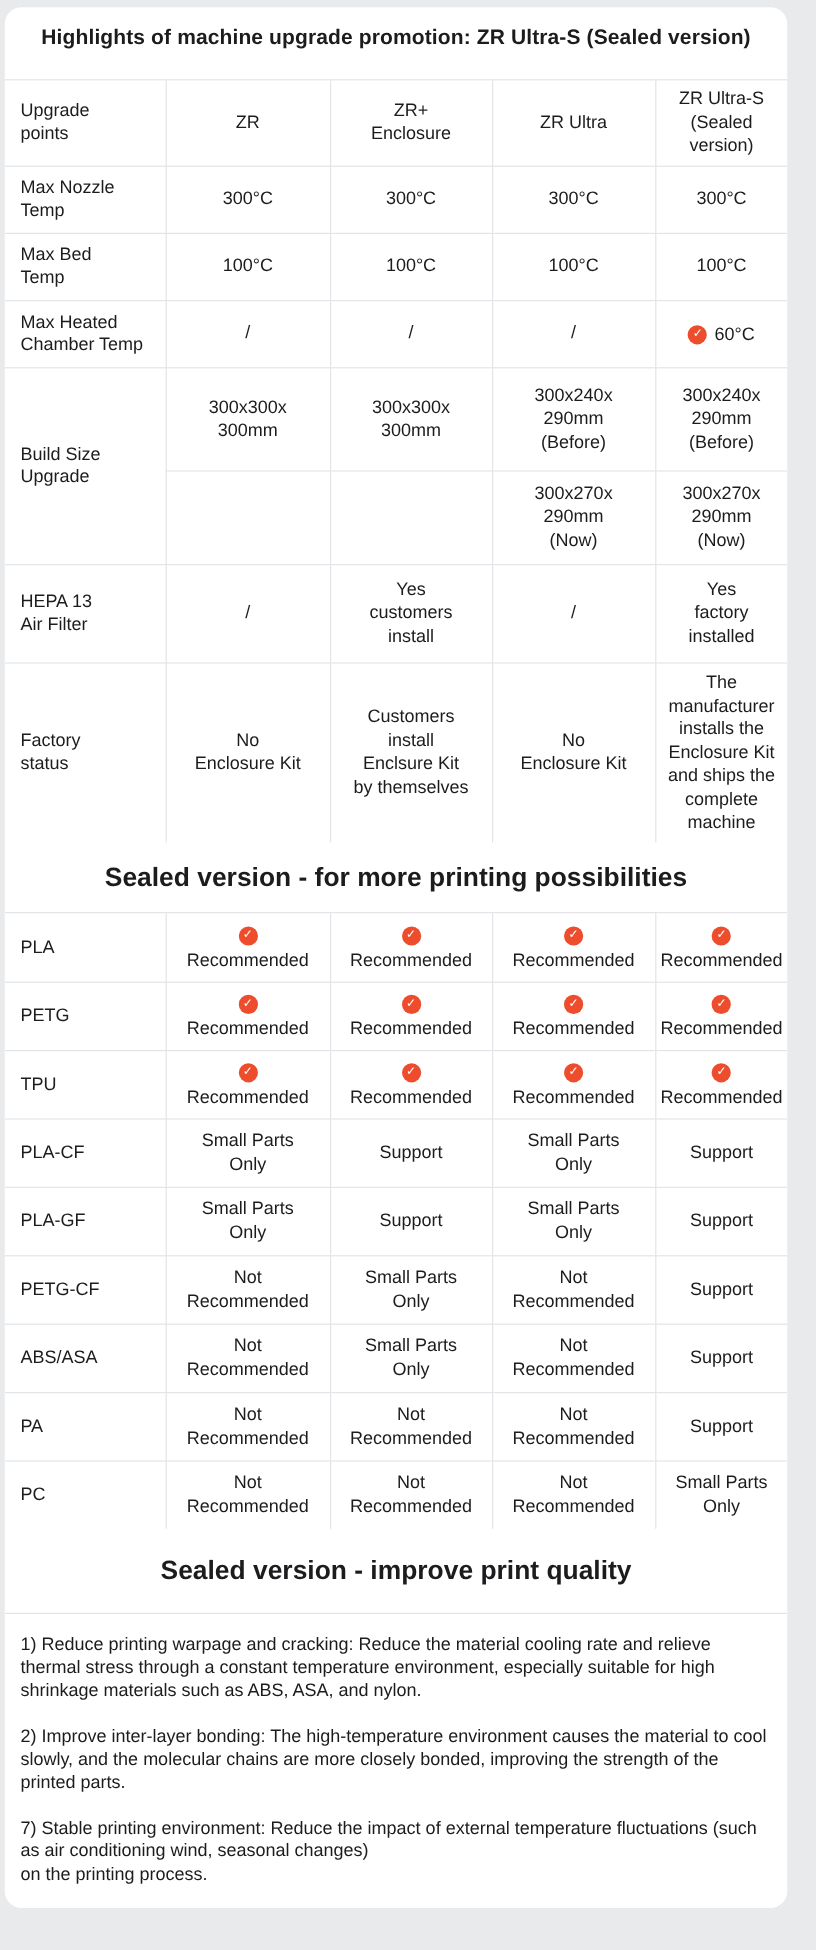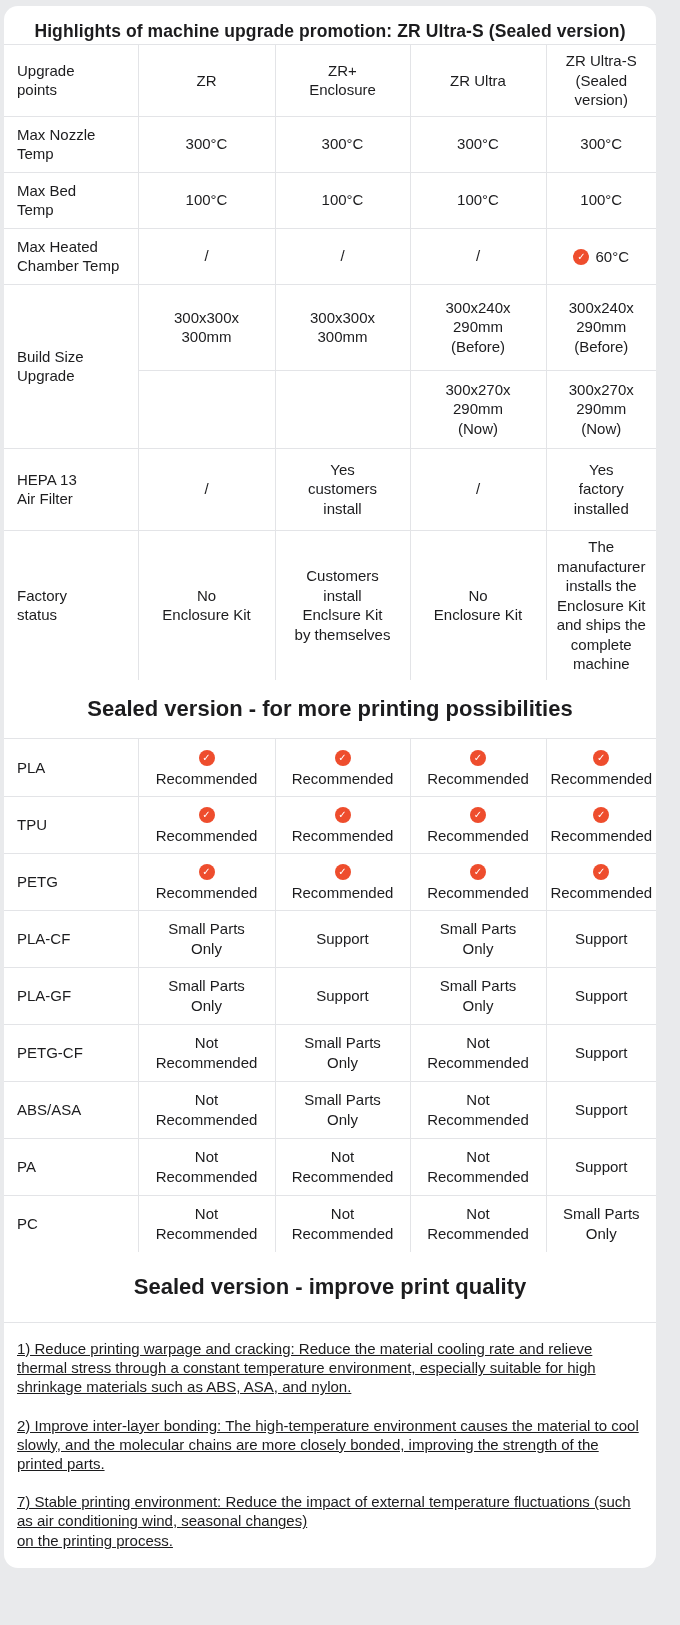--- a/index.html
+++ b/index.html
@@ -22,21 +22,21 @@
     margin:6px 4px 7px 4px;
     background:var(--card-bg);
     border-radius:14px;
     overflow:hidden;
   }
   .title{
     text-align:center;
     font-size:17.5px;
     font-weight:700;
     letter-spacing:.1px;
-    padding:15px 8px 2px 8px;
+    padding:15px 8px 24px 8px;
     border-bottom:1px solid var(--border);
   }
   table{
     width:100%;
     border-collapse:collapse;
     table-layout:fixed;
     border-style:hidden; 
   }
   th,td{
     border:1px solid var(--border);
@@ -78,21 +78,21 @@
     line-height:16px;
     text-align:center;
     display:inline-block;
     flex:0 0 auto;
   }
   .notes{
     padding:16px 13px 18px 13px;
     font-size:15px;
     line-height:1.28;
   }
-  .notes p{margin-bottom:19px;white-space:pre-line;text-decoration:underline;}
+  .notes p{margin-bottom:19px;white-space:pre-line;}
   .notes p:last-child{margin-bottom:0;}
 </style>
 </head>
 <body>
 
 <div class="card">
 
   <div class="title">Highlights of machine upgrade promotion: ZR Ultra-S (Sealed version)</div>
 
   <table class="t1">
@@ -208,28 +208,28 @@
     </colgroup>
     <tbody>
         <tr>
           <th class="lbl">PLA</th>
           <td class="ctr"><span class="cw cw-stack"><span class="chk">✓</span><span>Recommended</span></span></td>
           <td class="ctr"><span class="cw cw-stack"><span class="chk">✓</span><span>Recommended</span></span></td>
           <td class="ctr"><span class="cw cw-stack"><span class="chk">✓</span><span>Recommended</span></span></td>
           <td class="ctr"><span class="cw cw-stack"><span class="chk">✓</span><span>Recommended</span></span></td>
         </tr>
         <tr>
+          <th class="lbl">PETG</th>
+          <td class="ctr"><span class="cw cw-stack"><span class="chk">✓</span><span>Recommended</span></span></td>
+          <td class="ctr"><span class="cw cw-stack"><span class="chk">✓</span><span>Recommended</span></span></td>
+          <td class="ctr"><span class="cw cw-stack"><span class="chk">✓</span><span>Recommended</span></span></td>
+          <td class="ctr"><span class="cw cw-stack"><span class="chk">✓</span><span>Recommended</span></span></td>
+        </tr>
+        <tr>
           <th class="lbl">TPU</th>
-          <td class="ctr"><span class="cw cw-stack"><span class="chk">✓</span><span>Recommended</span></span></td>
-          <td class="ctr"><span class="cw cw-stack"><span class="chk">✓</span><span>Recommended</span></span></td>
-          <td class="ctr"><span class="cw cw-stack"><span class="chk">✓</span><span>Recommended</span></span></td>
-          <td class="ctr"><span class="cw cw-stack"><span class="chk">✓</span><span>Recommended</span></span></td>
-        </tr>
-        <tr>
-          <th class="lbl">PETG</th>
           <td class="ctr"><span class="cw cw-stack"><span class="chk">✓</span><span>Recommended</span></span></td>
           <td class="ctr"><span class="cw cw-stack"><span class="chk">✓</span><span>Recommended</span></span></td>
           <td class="ctr"><span class="cw cw-stack"><span class="chk">✓</span><span>Recommended</span></span></td>
           <td class="ctr"><span class="cw cw-stack"><span class="chk">✓</span><span>Recommended</span></span></td>
         </tr>
         <tr>
           <th class="lbl">PLA-CF</th>
           <td class="ctr">Small Parts
 Only</td>
           <td class="ctr">Support</td>

